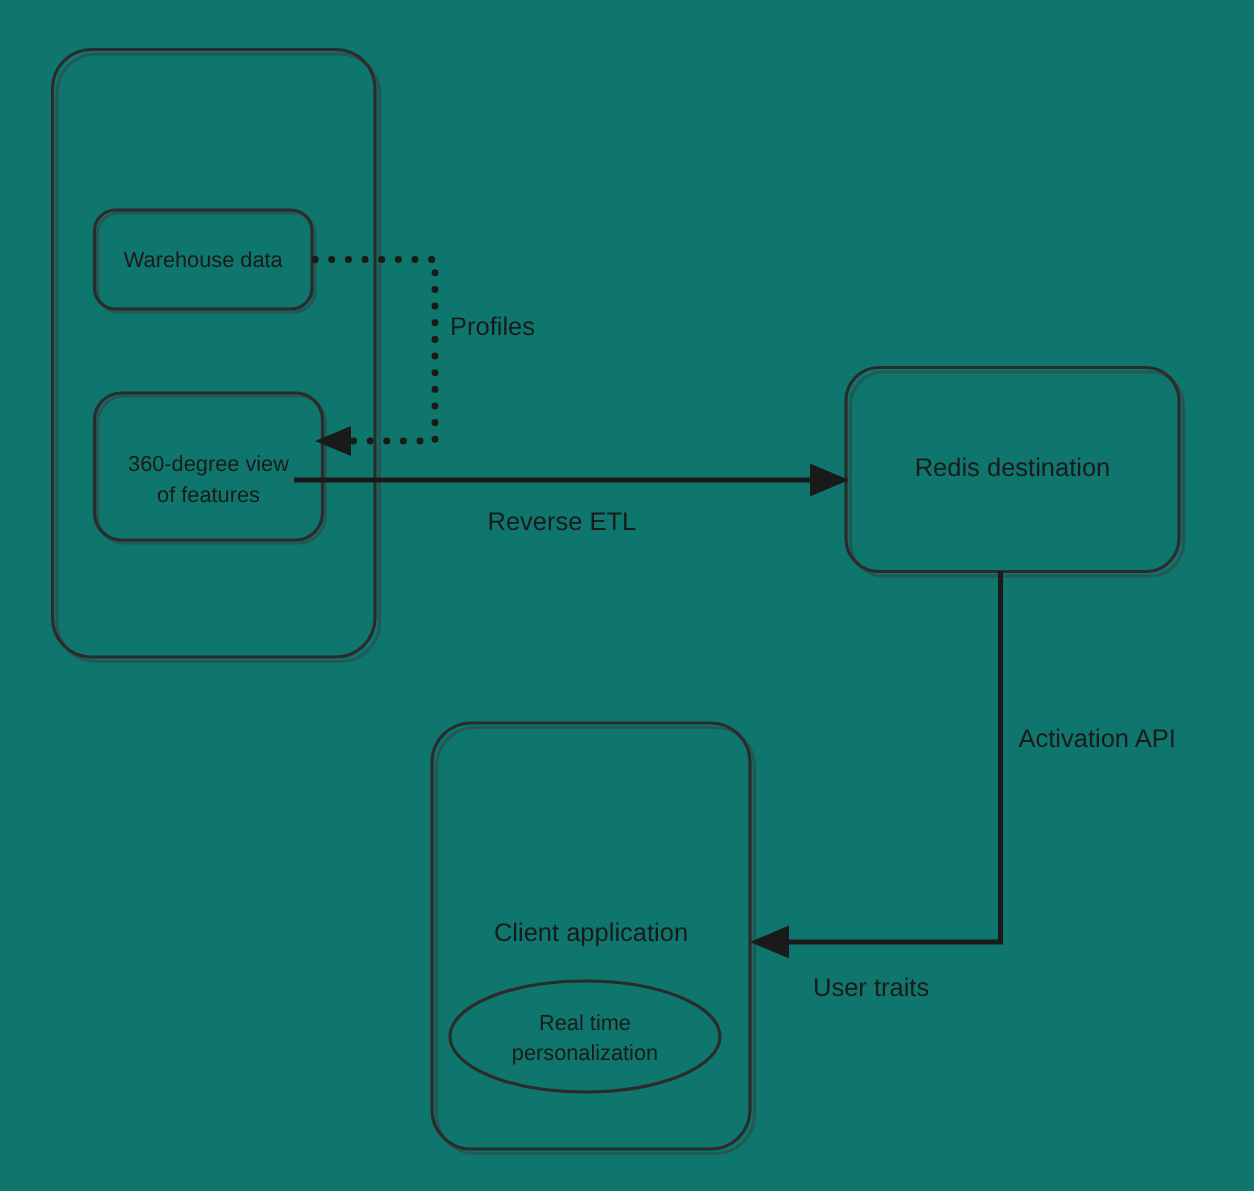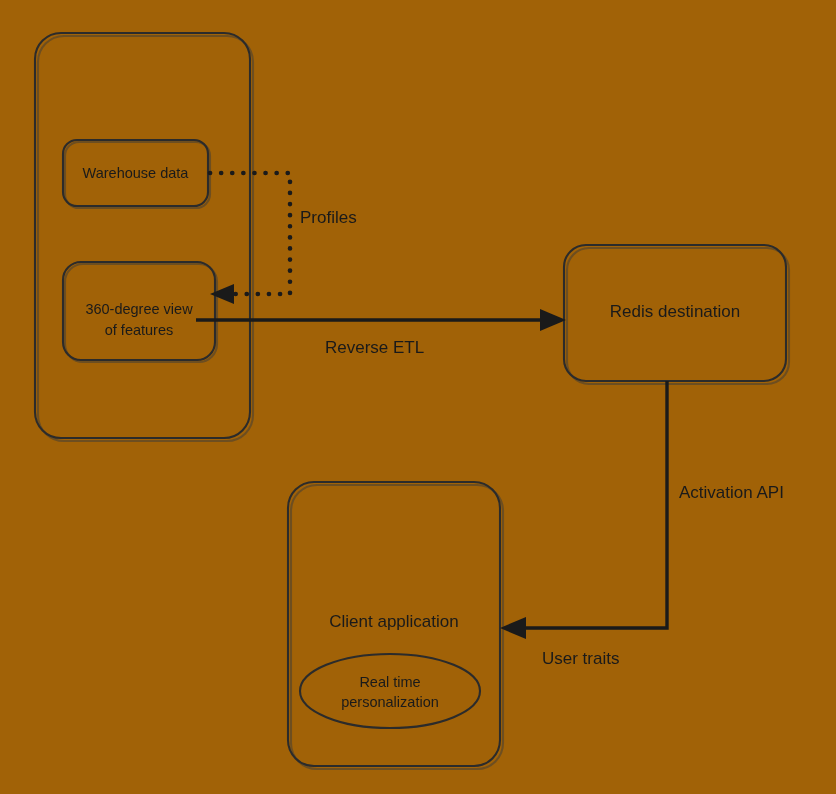--- a/index.html
+++ b/index.html
@@ -10,21 +10,21 @@
   body {
     font-family: "Liberation Sans", sans-serif;
     width: 836px;
     height: 794px;
     overflow: hidden;
   }
   #canvas {
     position: relative;
     width: 836px;
     height: 794px;
-    background: #a16207;
+    background: #0f766e;
   }
   svg.diagram {
     position: absolute;
     top: 0;
     left: 0;
     width: 836px;
     height: 794px;
   }
   .node-label {
     font-family: "Liberation Sans", sans-serif;

